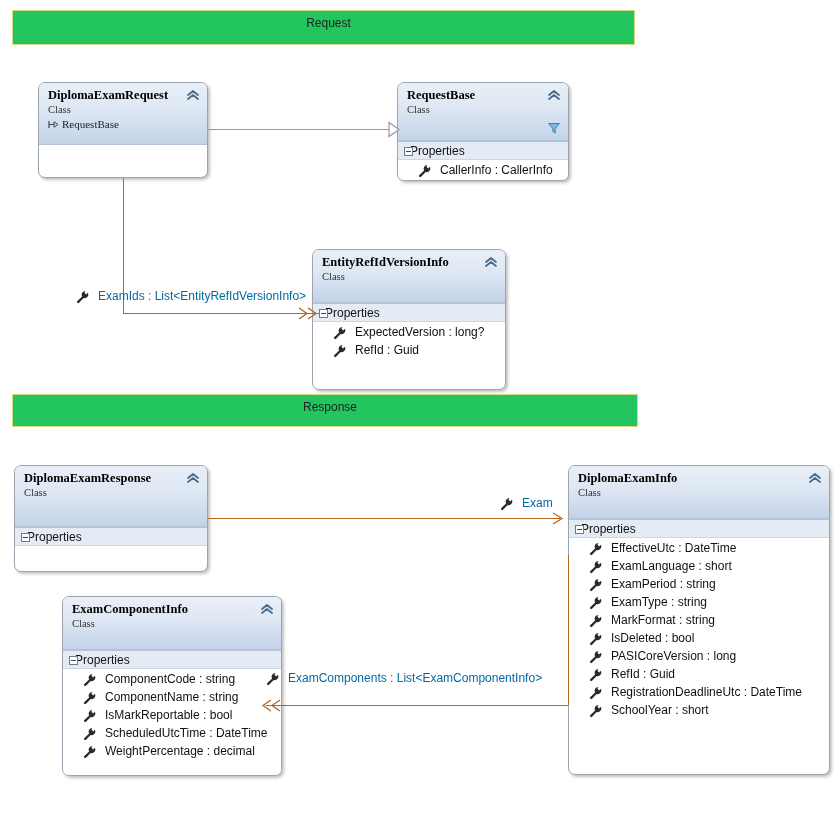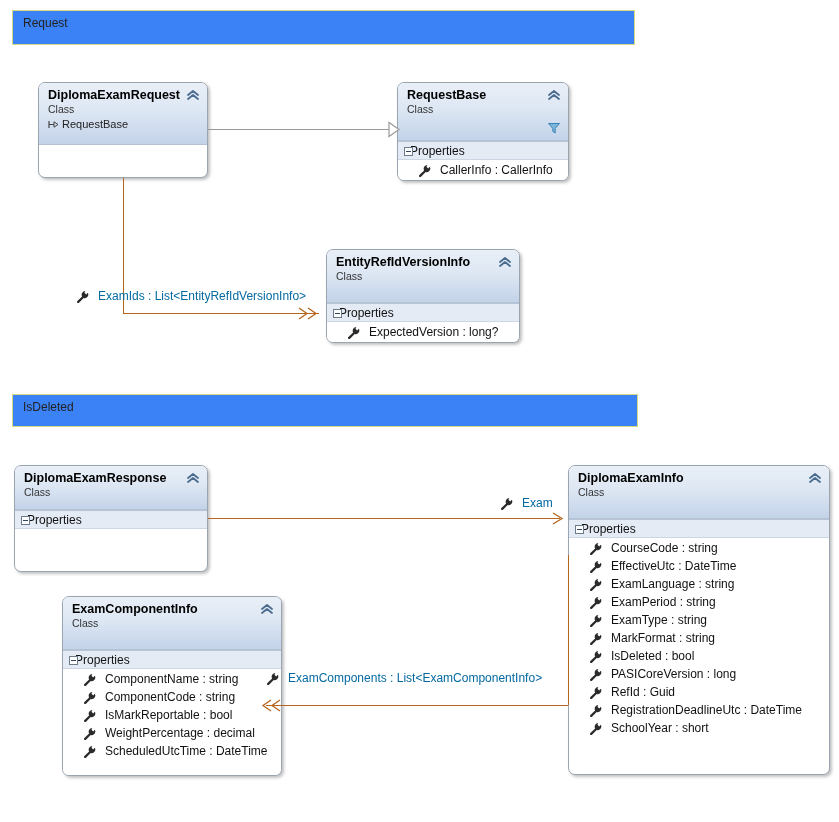--- a/index.html
+++ b/index.html
@@ -14,25 +14,26 @@
     position: relative;
     font-family: "Liberation Sans", sans-serif;
     font-size: 12px;
     color: #1a1a1a;
     overflow: hidden;
   }
 
   
   .banner {
     position: absolute;
-    background: #3b82f6;
+    background: #22c55e;
     border: 1px solid #d9d982;
     box-sizing: border-box;
     display: flex;
     align-items: flex-start;
+    justify-content: center;
   }
   .banner-text {
     font-size: 12px;
     color: #222222;
     padding: 5px 0 0 10px;
     line-height: 14px;
     white-space: nowrap;
   }
 
   
@@ -44,20 +45,21 @@
     background: #ffffff;
     box-shadow: 2px 2px 3px rgba(120,120,120,0.45);
     overflow: hidden;
   }
   .class-header {
     position: relative;
     box-sizing: border-box;
     background: linear-gradient(to bottom, #e9eff7 0%, #dde7f3 45%, #cfdcee 75%, #c3d3e8 100%);
     border-bottom: 1px solid #b4c2d4;
     padding: 5px 8px 4px 9px;
+    font-family: Liberation Serif, serif;
   }
   .class-title {
     font-size: 12.5px;
     font-weight: bold;
     color: #000000;
     line-height: 15px;
     white-space: nowrap;
   }
   .class-stereotype {
     font-size: 10.5px;
@@ -244,21 +246,21 @@
       <span>CallerInfo : CallerInfo</span>
     </div>
   </div>
 </div>
 
 <div class="line-h-gray" style="left:208px; top:129px; width:181px;"></div>
 <svg class="arrow-svg" style="left:388px; top:121px;" width="12" height="17" viewBox="0 0 12 17">
   <path d="M1 1.5 L1 15.5 L11 8.5 Z" fill="#ffffff" stroke="#9a9a9a" stroke-width="1.2"></path>
 </svg>
 
-<div class="class-shape" style="left:326px; top:249px; width:194px; height:94px;">
+<div class="class-shape" style="left:312px; top:249px; width:194px; height:141px;">
   <div class="class-header" style="height:53px;">
     <div class="class-title">EntityRefIdVersionInfo</div>
     <div class="class-stereotype">Class</div>
     <span class="chevron">
       <svg width="14" height="12" viewBox="0 0 14 12">
         <path d="M2 6 L7 2 L12 6" stroke="#4a6c8f" stroke-width="1.8" fill="none" stroke-linecap="round" stroke-linejoin="round"></path>
         <path d="M2 10 L7 6 L12 10" stroke="#4a6c8f" stroke-width="1.8" fill="none" stroke-linecap="round" stroke-linejoin="round"></path>
       </svg>
     </span>
   </div>
@@ -295,25 +297,25 @@
 <div class="assoc-label" style="left:76px; top:288px;">
   <span class="wrench">
     <svg width="13" height="13" viewBox="0 0 13 13">
       <path d="M9.3 1.1 a3.6 3.6 0 0 0 -3.2 5.3 L1.4 11.1 a1.1 1.1 0 0 0 1.6 1.6 l4.7 -4.7 a3.6 3.6 0 0 0 4.1 -5.3 L10.2 4.5 L8.5 2.8 Z" fill="#2b2b2b"></path>
     </svg>
   </span>
   <span>ExamIds : List&lt;EntityRefIdVersionInfo&gt;</span>
 </div>
 
 <div class="banner" style="left:12px; top:394px; width:626px; height:33px;">
-  <span class="banner-text">IsDeleted</span>
+  <span class="banner-text">Response</span>
 </div>
 
 <div class="class-shape" style="left:14px; top:465px; width:194px; height:107px;">
-  <div class="class-header" style="height:44px;">
+  <div class="class-header" style="height:61px;">
     <div class="class-title">DiplomaExamResponse</div>
     <div class="class-stereotype">Class</div>
     <span class="chevron">
       <svg width="14" height="12" viewBox="0 0 14 12">
         <path d="M2 6 L7 2 L12 6" stroke="#4a6c8f" stroke-width="1.8" fill="none" stroke-linecap="round" stroke-linejoin="round"></path>
         <path d="M2 10 L7 6 L12 10" stroke="#4a6c8f" stroke-width="1.8" fill="none" stroke-linecap="round" stroke-linejoin="round"></path>
       </svg>
     </span>
   </div>
   <div class="compartment-head">
@@ -337,37 +339,29 @@
     <span class="expander"></span>
     <span>Properties</span>
   </div>
   <div class="members">
     <div class="member">
       <span class="wrench">
         <svg width="13" height="13" viewBox="0 0 13 13">
             <path d="M9.3 1.1 a3.6 3.6 0 0 0 -3.2 5.3 L1.4 11.1 a1.1 1.1 0 0 0 1.6 1.6 l4.7 -4.7 a3.6 3.6 0 0 0 4.1 -5.3 L10.2 4.5 L8.5 2.8 Z" fill="#2b2b2b"></path>
           </svg>
       </span>
-      <span>CourseCode : string</span>
-    </div>
-    <div class="member">
-      <span class="wrench">
-        <svg width="13" height="13" viewBox="0 0 13 13">
-            <path d="M9.3 1.1 a3.6 3.6 0 0 0 -3.2 5.3 L1.4 11.1 a1.1 1.1 0 0 0 1.6 1.6 l4.7 -4.7 a3.6 3.6 0 0 0 4.1 -5.3 L10.2 4.5 L8.5 2.8 Z" fill="#2b2b2b"></path>
-          </svg>
-      </span>
       <span>EffectiveUtc : DateTime</span>
     </div>
     <div class="member">
       <span class="wrench">
         <svg width="13" height="13" viewBox="0 0 13 13">
             <path d="M9.3 1.1 a3.6 3.6 0 0 0 -3.2 5.3 L1.4 11.1 a1.1 1.1 0 0 0 1.6 1.6 l4.7 -4.7 a3.6 3.6 0 0 0 4.1 -5.3 L10.2 4.5 L8.5 2.8 Z" fill="#2b2b2b"></path>
           </svg>
       </span>
-      <span>ExamLanguage : string</span>
+      <span>ExamLanguage : short</span>
     </div>
     <div class="member">
       <span class="wrench">
         <svg width="13" height="13" viewBox="0 0 13 13">
             <path d="M9.3 1.1 a3.6 3.6 0 0 0 -3.2 5.3 L1.4 11.1 a1.1 1.1 0 0 0 1.6 1.6 l4.7 -4.7 a3.6 3.6 0 0 0 4.1 -5.3 L10.2 4.5 L8.5 2.8 Z" fill="#2b2b2b"></path>
           </svg>
       </span>
       <span>ExamPeriod : string</span>
     </div>
     <div class="member">
@@ -457,53 +451,53 @@
     <span class="expander"></span>
     <span>Properties</span>
   </div>
   <div class="members">
     <div class="member">
       <span class="wrench">
         <svg width="13" height="13" viewBox="0 0 13 13">
             <path d="M9.3 1.1 a3.6 3.6 0 0 0 -3.2 5.3 L1.4 11.1 a1.1 1.1 0 0 0 1.6 1.6 l4.7 -4.7 a3.6 3.6 0 0 0 4.1 -5.3 L10.2 4.5 L8.5 2.8 Z" fill="#2b2b2b"></path>
           </svg>
       </span>
+      <span>ComponentCode : string</span>
+    </div>
+    <div class="member">
+      <span class="wrench">
+        <svg width="13" height="13" viewBox="0 0 13 13">
+            <path d="M9.3 1.1 a3.6 3.6 0 0 0 -3.2 5.3 L1.4 11.1 a1.1 1.1 0 0 0 1.6 1.6 l4.7 -4.7 a3.6 3.6 0 0 0 4.1 -5.3 L10.2 4.5 L8.5 2.8 Z" fill="#2b2b2b"></path>
+          </svg>
+      </span>
       <span>ComponentName : string</span>
     </div>
     <div class="member">
       <span class="wrench">
         <svg width="13" height="13" viewBox="0 0 13 13">
             <path d="M9.3 1.1 a3.6 3.6 0 0 0 -3.2 5.3 L1.4 11.1 a1.1 1.1 0 0 0 1.6 1.6 l4.7 -4.7 a3.6 3.6 0 0 0 4.1 -5.3 L10.2 4.5 L8.5 2.8 Z" fill="#2b2b2b"></path>
           </svg>
       </span>
-      <span>ComponentCode : string</span>
-    </div>
-    <div class="member">
-      <span class="wrench">
-        <svg width="13" height="13" viewBox="0 0 13 13">
-            <path d="M9.3 1.1 a3.6 3.6 0 0 0 -3.2 5.3 L1.4 11.1 a1.1 1.1 0 0 0 1.6 1.6 l4.7 -4.7 a3.6 3.6 0 0 0 4.1 -5.3 L10.2 4.5 L8.5 2.8 Z" fill="#2b2b2b"></path>
-          </svg>
-      </span>
       <span>IsMarkReportable : bool</span>
     </div>
     <div class="member">
       <span class="wrench">
         <svg width="13" height="13" viewBox="0 0 13 13">
             <path d="M9.3 1.1 a3.6 3.6 0 0 0 -3.2 5.3 L1.4 11.1 a1.1 1.1 0 0 0 1.6 1.6 l4.7 -4.7 a3.6 3.6 0 0 0 4.1 -5.3 L10.2 4.5 L8.5 2.8 Z" fill="#2b2b2b"></path>
           </svg>
       </span>
+      <span>ScheduledUtcTime : DateTime</span>
+    </div>
+    <div class="member">
+      <span class="wrench">
+        <svg width="13" height="13" viewBox="0 0 13 13">
+            <path d="M9.3 1.1 a3.6 3.6 0 0 0 -3.2 5.3 L1.4 11.1 a1.1 1.1 0 0 0 1.6 1.6 l4.7 -4.7 a3.6 3.6 0 0 0 4.1 -5.3 L10.2 4.5 L8.5 2.8 Z" fill="#2b2b2b"></path>
+          </svg>
+      </span>
       <span>WeightPercentage : decimal</span>
-    </div>
-    <div class="member">
-      <span class="wrench">
-        <svg width="13" height="13" viewBox="0 0 13 13">
-            <path d="M9.3 1.1 a3.6 3.6 0 0 0 -3.2 5.3 L1.4 11.1 a1.1 1.1 0 0 0 1.6 1.6 l4.7 -4.7 a3.6 3.6 0 0 0 4.1 -5.3 L10.2 4.5 L8.5 2.8 Z" fill="#2b2b2b"></path>
-          </svg>
-      </span>
-      <span>ScheduledUtcTime : DateTime</span>
     </div>
   </div>
 </div>
 
 <div class="line-h" style="left:266px; top:705px; width:302px;"></div>
 <div class="line-v" style="left:568px; top:555px; height:150px;"></div>
 <svg class="arrow-svg" style="left:258px; top:697px;" width="28" height="17" viewBox="0 0 28 17">
   <path d="M13 3 L5 8.5 L13 14" stroke="#b5651d" stroke-width="1.3" fill="none"></path>
   <path d="M22 3 L14 8.5 L22 14" stroke="#b5651d" stroke-width="1.3" fill="none"></path>
 </svg>

